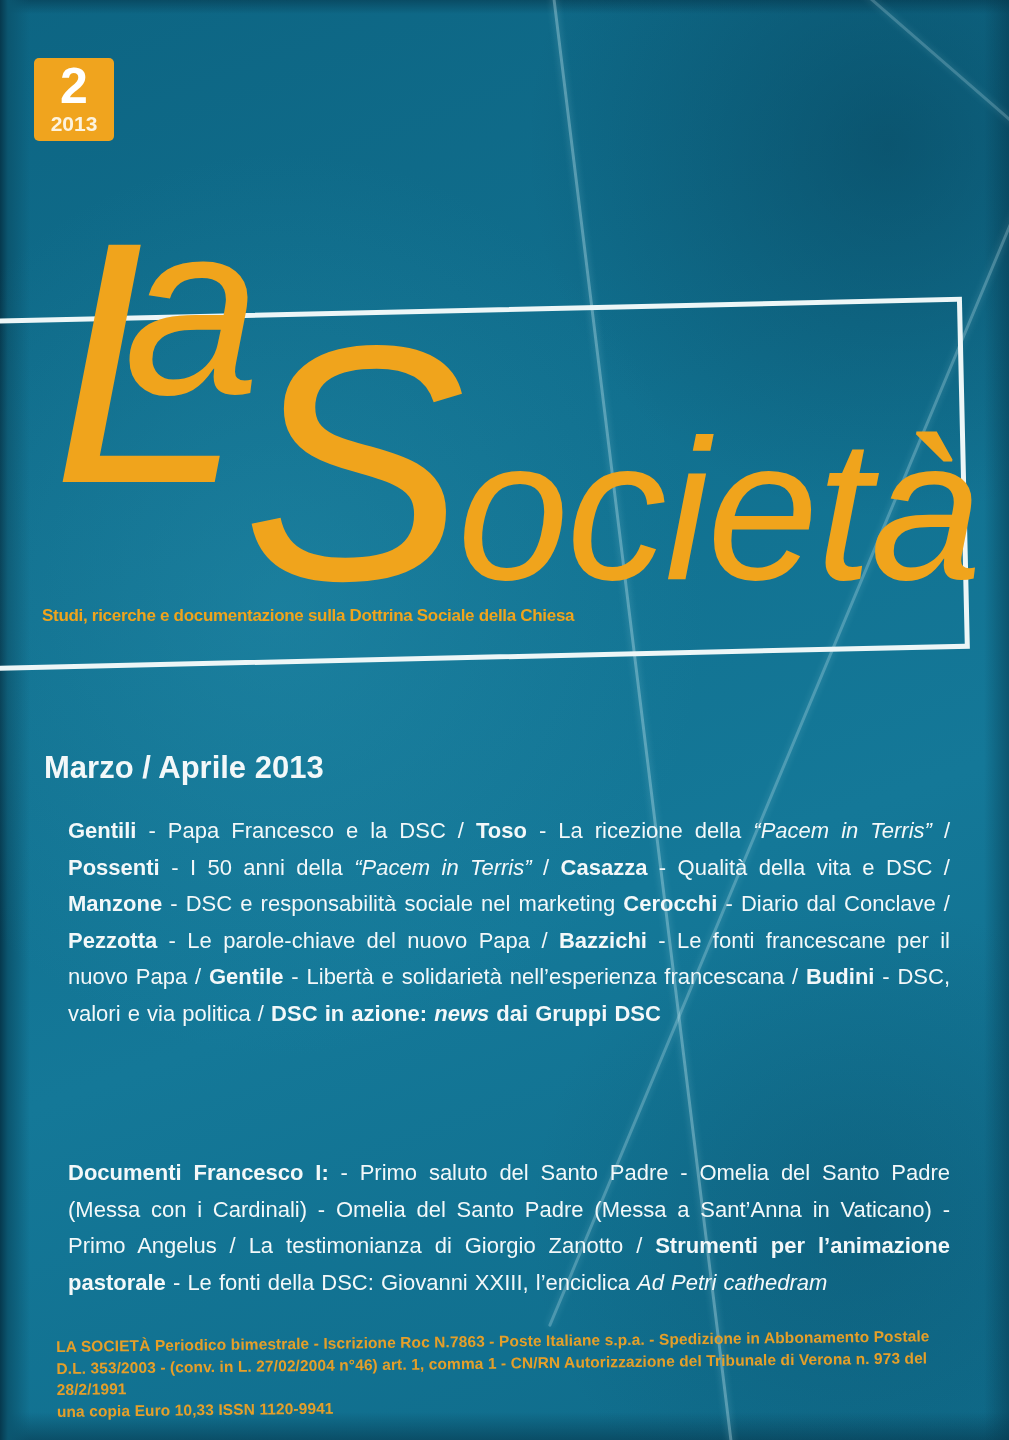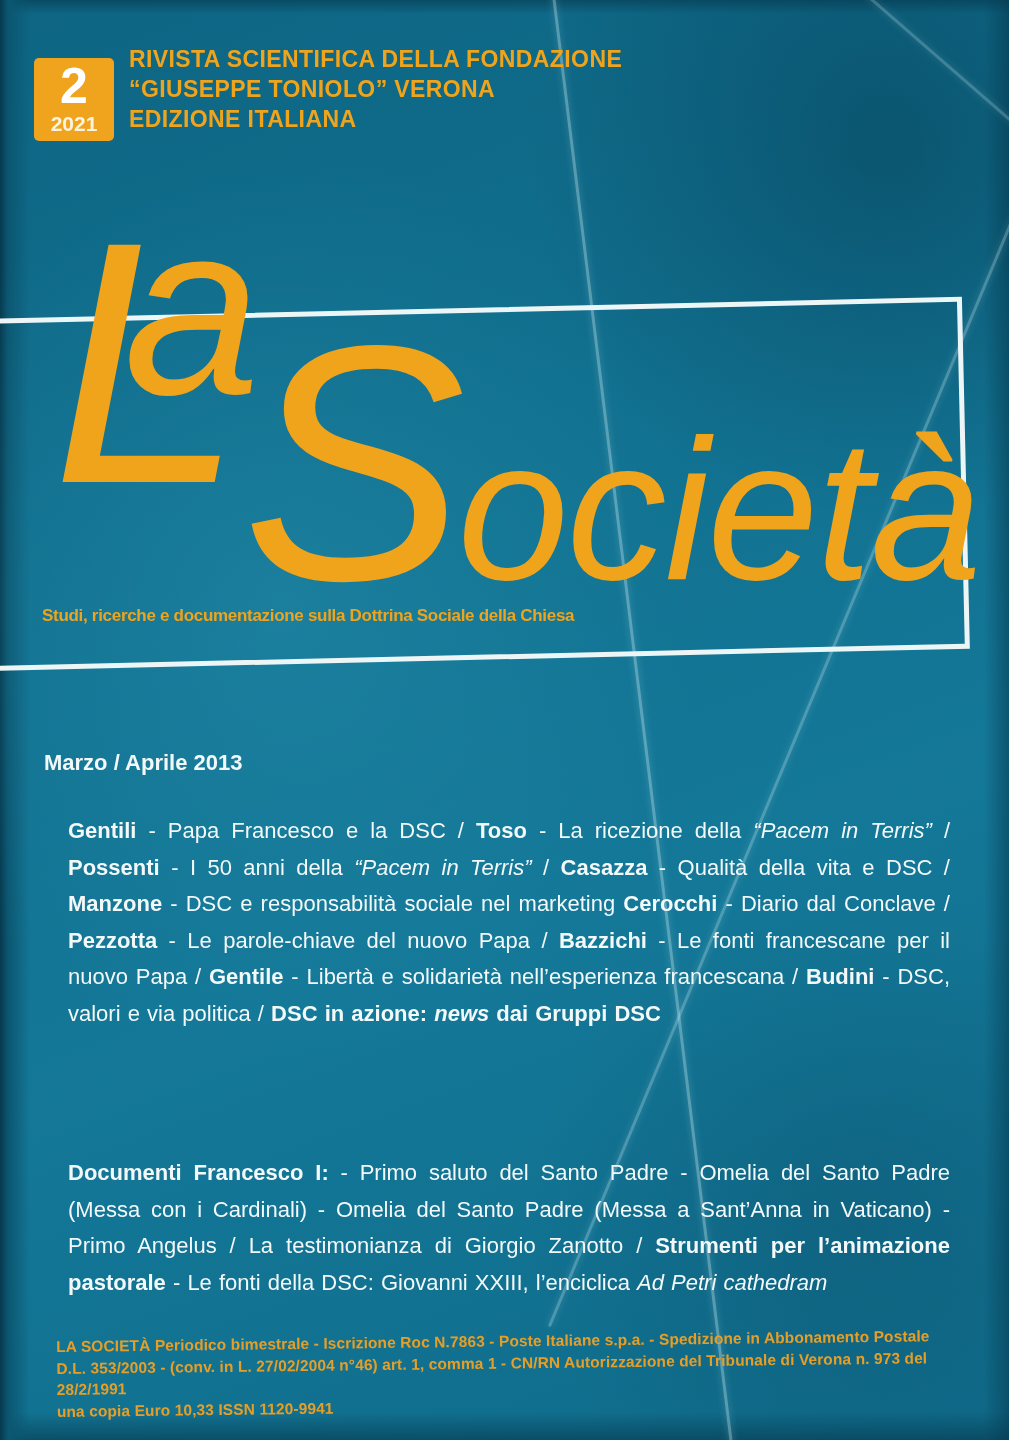--- a/index.html
+++ b/index.html
@@ -55,21 +55,21 @@
   .mh-a   { font-size:245px; position:relative; top:-88px; margin-left:-120px; }
   .mh-S   { font-size:335px; position:relative; top:97px;  margin-left:-18px; }
   .mh-rest{ font-size:200px; position:relative; top:97px;  margin-left:-8px; letter-spacing:-2px; }
   .subtitle{
     position:absolute; left:42px; top:606px; z-index:6;
     font-size:17px; font-weight:700; letter-spacing:-0.3px; white-space:nowrap;
     color:var(--accent-orange,#f0a41c);
   }
   .issue-date{
     position:absolute; left:44px; top:750px;
-    font-size:22px; font-weight:700; color:var(--text-white,#f3f8f9);
+    font-size:31px; font-weight:700; color:var(--text-white,#f3f8f9);
   }
   .toc{
     position:absolute; left:44px; width:882px;
     font-size:22px; line-height:36.5px; color:var(--text-white,#f3f8f9);
     text-align:justify; text-align-last:left; word-spacing:1px;margin-left:24px;
   }
   .toc1{ top:813px; }
   .toc2{ top:1155px; }
   .fw-b{ font-weight:700; }
   .fs-i{ font-style:italic; }
@@ -85,28 +85,23 @@
 <div class="cover">
   <div class="bg"></div>
   <div class="crease crease-a"></div>
   <div class="crease crease-b"></div>
   <div class="crease crease-c"></div>
 
   <div class="frame"></div>
 
   <div class="badge">
     <div class="badge-num">2</div>
-    <div class="badge-year">2021</div>
+    <div class="badge-year">2013</div>
   </div>
 
-  <div class="publisher">
-      <div>RIVISTA SCIENTIFICA DELLA FONDAZIONE</div>
-      <div>“GIUSEPPE TONIOLO” VERONA</div>
-      <div>EDIZIONE ITALIANA</div>
-    </div>
 
   <div class="mh">
     <span class="mh-L">L</span><span class="mh-a">a</span><span class="mh-S">S</span><span class="mh-rest">ocietà</span>
   </div>
 
   <div class="subtitle">Studi, ricerche e documentazione sulla Dottrina Sociale della Chiesa</div>
 
   <div class="issue-date">Marzo / Aprile 2013</div>
 
   <div class="toc toc1"><span class="fw-b">Gentili</span><span> - Papa Francesco e la DSC / </span><span class="fw-b">Toso</span><span> - La ricezione della </span><span class="fs-i">“Pacem in Terris”</span><span> / </span><span class="fw-b">Possenti</span><span> - I 50 anni della </span><span class="fs-i">“Pacem in Terris”</span><span> / </span><span class="fw-b">Casazza</span><span> - Qualità della vita e DSC / </span><span class="fw-b">Manzone</span><span> - DSC e responsabilità sociale nel marketing </span><span class="fw-b">Cerocchi</span><span> - Diario dal Conclave / </span><span class="fw-b">Pezzotta</span><span> - Le parole-chiave del nuovo Papa / </span><span class="fw-b">Bazzichi</span><span> - Le fonti francescane per il nuovo Papa / </span><span class="fw-b">Gentile</span><span> - Libertà e solidarietà nell’esperienza francescana / </span><span class="fw-b">Budini</span><span> - DSC, valori e via politica / </span><span class="fw-b">DSC in azione: </span><span class="fw-b fs-i">news</span><span class="fw-b"> dai Gruppi DSC</span></div>

